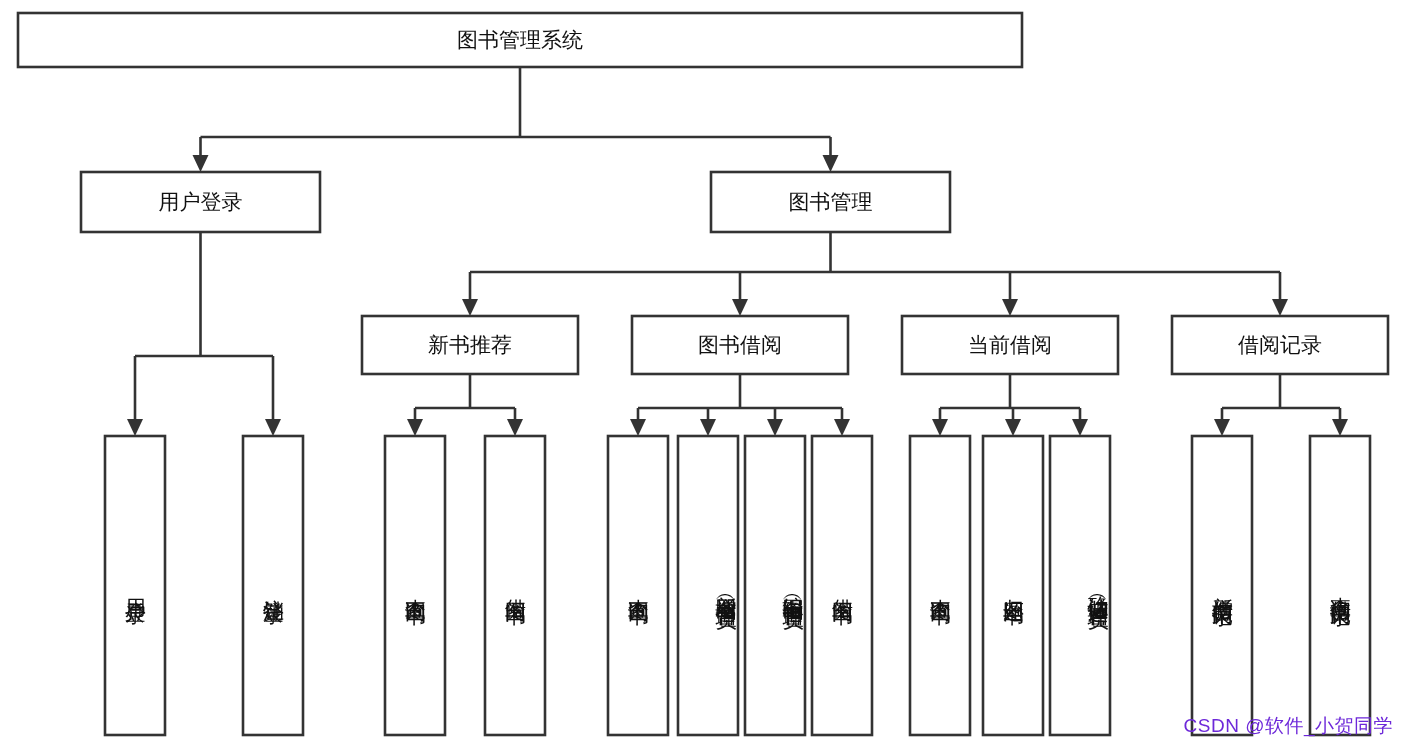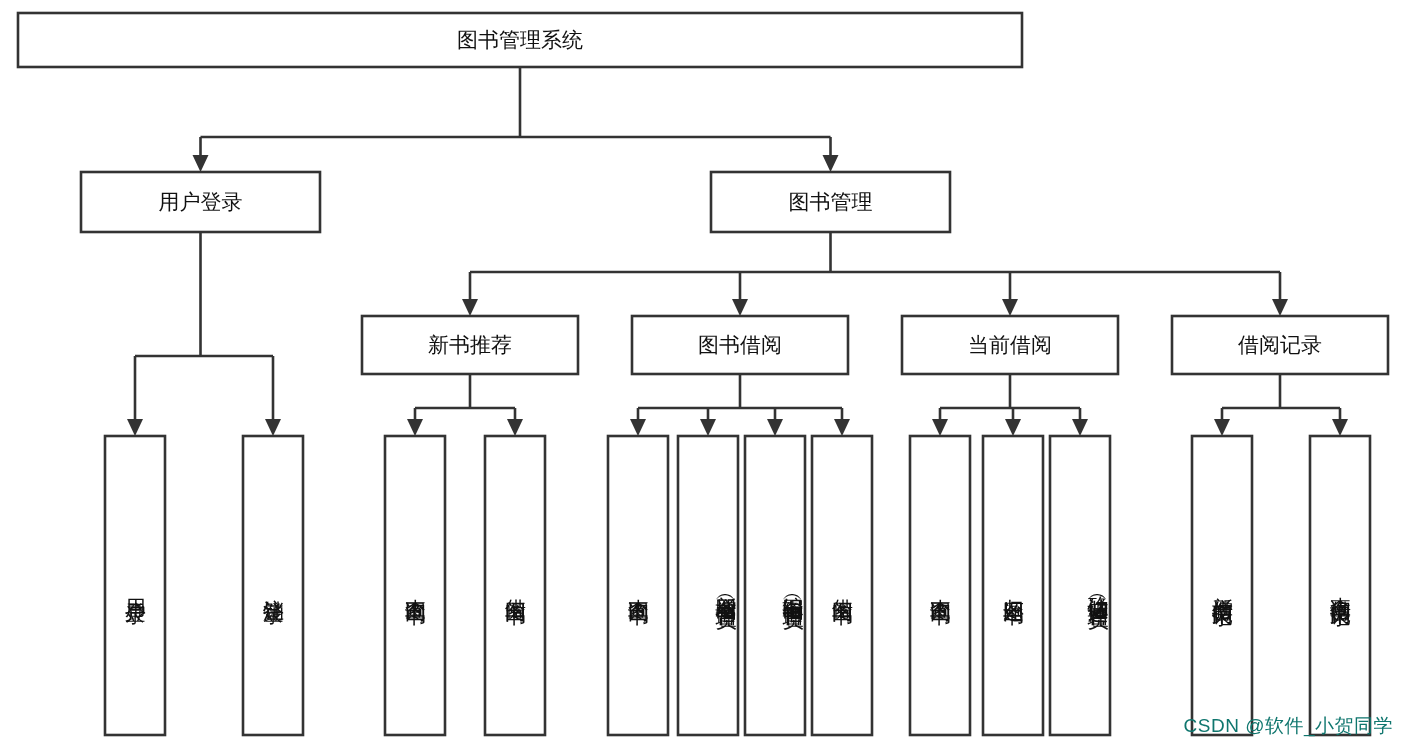--- a/index.html
+++ b/index.html
@@ -61,21 +61,21 @@
     white-space: nowrap;
     pointer-events: none;
     text-align: center;
   }
   .watermark {
     position: absolute;
     right: 12px;
     bottom: 8px;
     font-family: "Liberation Sans", "DejaVu Sans", sans-serif;
     font-size: 19px;
-    color: #0f766e;
+    color: #6d28d9;
     letter-spacing: 0.5px;
     white-space: nowrap;
     pointer-events: none;
   }
 </style>
 </head>
 <body>
 
 <div id="diagram-root">
 

